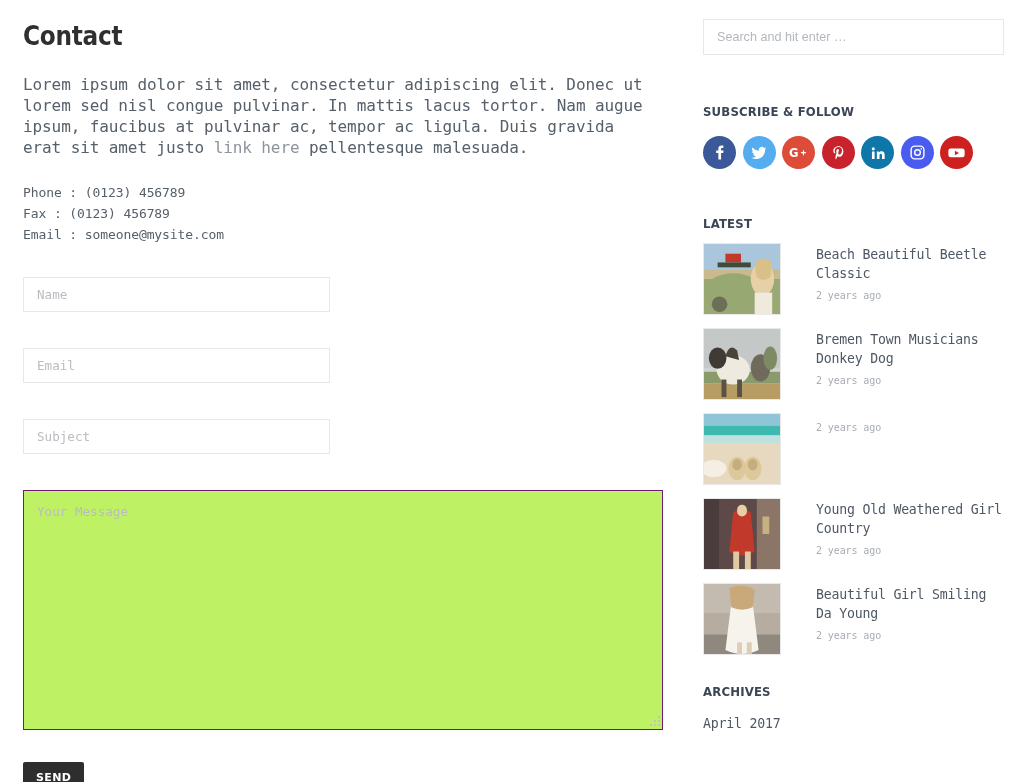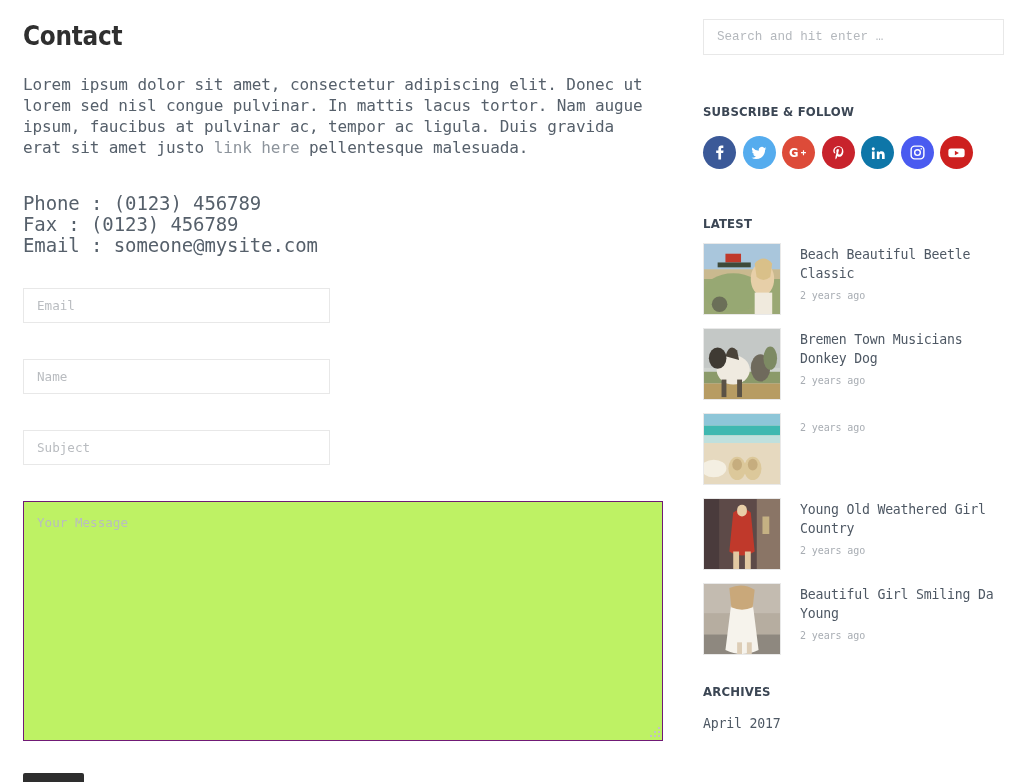--- a/index.html
+++ b/index.html
@@ -40,22 +40,22 @@
     color: #56606b;
     margin: 22px 0 4px 0;
     letter-spacing: -0.1px;
     width: 625px;
   }
   .intro a.inline-link {
     color: #8d949c;
     text-decoration: none;
   }
   .contact-lines {
-    margin-top: 35px;
-    font-size: 19px;
+    margin-top: 24px;
+    font-size: 13px;
     line-height: 21px;
     color: #56606b;
     letter-spacing: -0.1px;
   }
   .contact-lines div { white-space: pre; }
 
   
   .contact-form { margin-top: 32px; }
   .field {
     display: block;
@@ -124,21 +124,21 @@
     width: 301px;
   }
   .search-input {
     display: block;
     width: 301px;
     height: 36px;
     border: 1px solid #e8e8e8;
     background: #fff;
     padding: 0 13px;
     margin-top: 19px;
-    font-family: Liberation Mono, monospace;
+    font-family: Liberation Sans, sans-serif;
     font-size: 12.6px;
     color: #51565c;
     outline: none;
     border-radius: 0;
   }
   .search-input::placeholder { color: #b4b8bd; }
 
   .widget-title {
     font-family: "DejaVu Sans", "Liberation Sans", sans-serif;
     font-size: 13px;
@@ -165,21 +165,21 @@
     color: #fff;
     cursor: pointer;
     flex: 0 0 auto;
   }
   .social-icon svg { display: block; }
 
   #latest-title { margin-top: 47px; }
   .latest-list { margin-top: 12px; }
   .latest-item {
     display: flex;
-    gap: 19px;
+    gap: 35px;
     margin-bottom: 13px;
     cursor: pointer;
   }
   .thumb {
     width: 78px; height: 72px;
     flex: 0 0 auto;
     border: 1px solid #e9e9e9;
     overflow: hidden;
     position: relative;
   }
@@ -220,22 +220,22 @@
 
     <p class="intro"><span>Lorem ipsum dolor sit amet, consectetur adipiscing elit. Donec ut lorem sed nisl congue pulvinar. In mattis lacus tortor. Nam augue ipsum, faucibus at pulvinar ac, tempor ac ligula. Duis gravida erat sit amet justo </span><a class="inline-link" href="#">link here</a><span> pellentesque malesuada.</span></p>
 
     <div class="contact-lines">
       <div>Phone : (0123) 456789</div>
       <div>Fax : (0123) 456789</div>
       <div>Email : someone@mysite.com</div>
     </div>
 
     <form class="contact-form">
+      <input class="field" type="text" placeholder="Name" style="">
       <input class="field" type="text" placeholder="Email" style="">
-      <input class="field" type="text" placeholder="Name" style="">
       <input class="field" type="text" placeholder="Subject" style="">
 
       <div class="ta-wrap">
         <textarea class="message-field" placeholder="Your Message" style=""></textarea>
         <span class="resize-grip">
           <i style="right:0px;top:0px;"></i>
           <i style="right:0px;top:4px;"></i>
           <i style="right:4px;top:4px;"></i>
           <i style="right:0px;top:8px;"></i>
           <i style="right:4px;top:8px;"></i>

